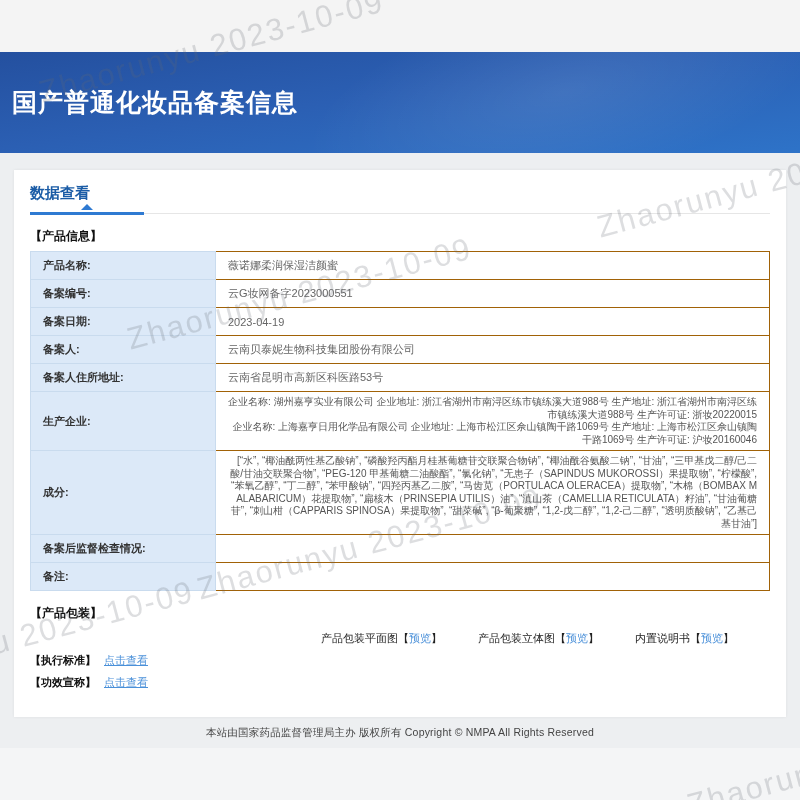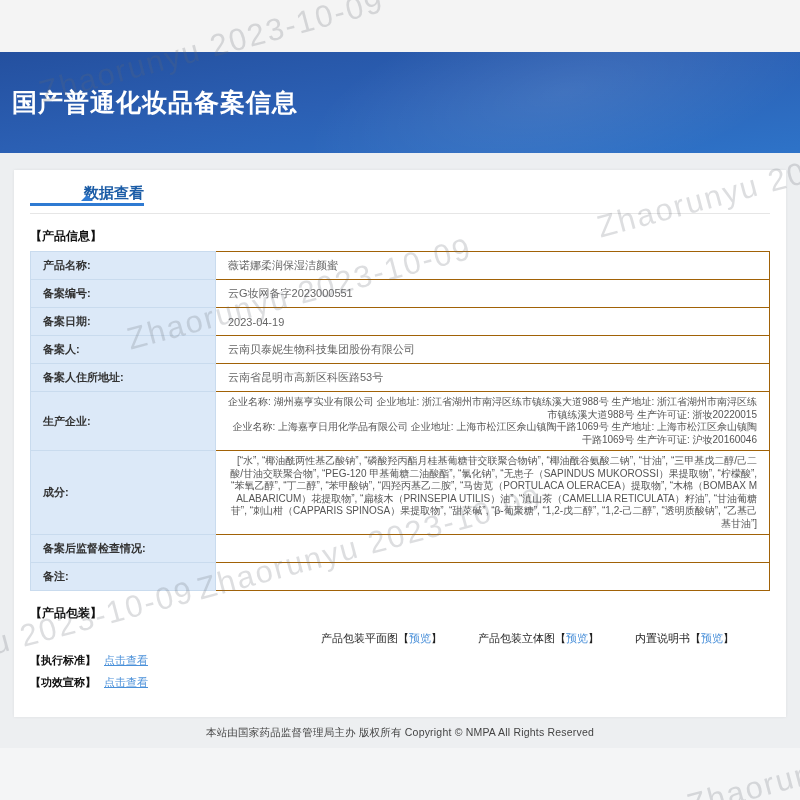--- a/index.html
+++ b/index.html
@@ -20,22 +20,22 @@
   }
   .header h1{
     margin:0 0 0 12px;color:#ffffff;font-size:25px;font-weight:bold;letter-spacing:1px;
   }
   .card{
     margin:17px 14px 0;background:#ffffff;padding:0 16px 20px;
     box-shadow:0 0 3px rgba(0,0,0,0.07);position:relative;
   }
   .tabs{height:43px;border-bottom:1px solid #e6e6e6;position:relative;}
   .tab{
-    position:absolute;left:0;top:0;width:114px;height:36px;line-height:46px;
-    text-align:right;color:#1b5ca6;font-weight:bold;font-size:15px;
+    position:absolute;left:0;top:0;width:114px;height:45px;line-height:46px;
+    text-align:left;color:#1b5ca6;font-weight:bold;font-size:15px;
     border-bottom:3px solid #2f7ad2;box-sizing:border-box;cursor:pointer;
   }
   .tab::after{
     content:"";position:absolute;left:50%;margin-left:-6px;bottom:2px;width:0;height:0;
     border-left:6px solid transparent;border-right:6px solid transparent;
     border-bottom:6px solid #2f7ad2;
   }
   .section-title{margin:14px 0 6px;font-size:12px;font-weight:bold;color:#111;}
   table.info{width:100%;border-collapse:collapse;table-layout:fixed;}
   table.info th{

